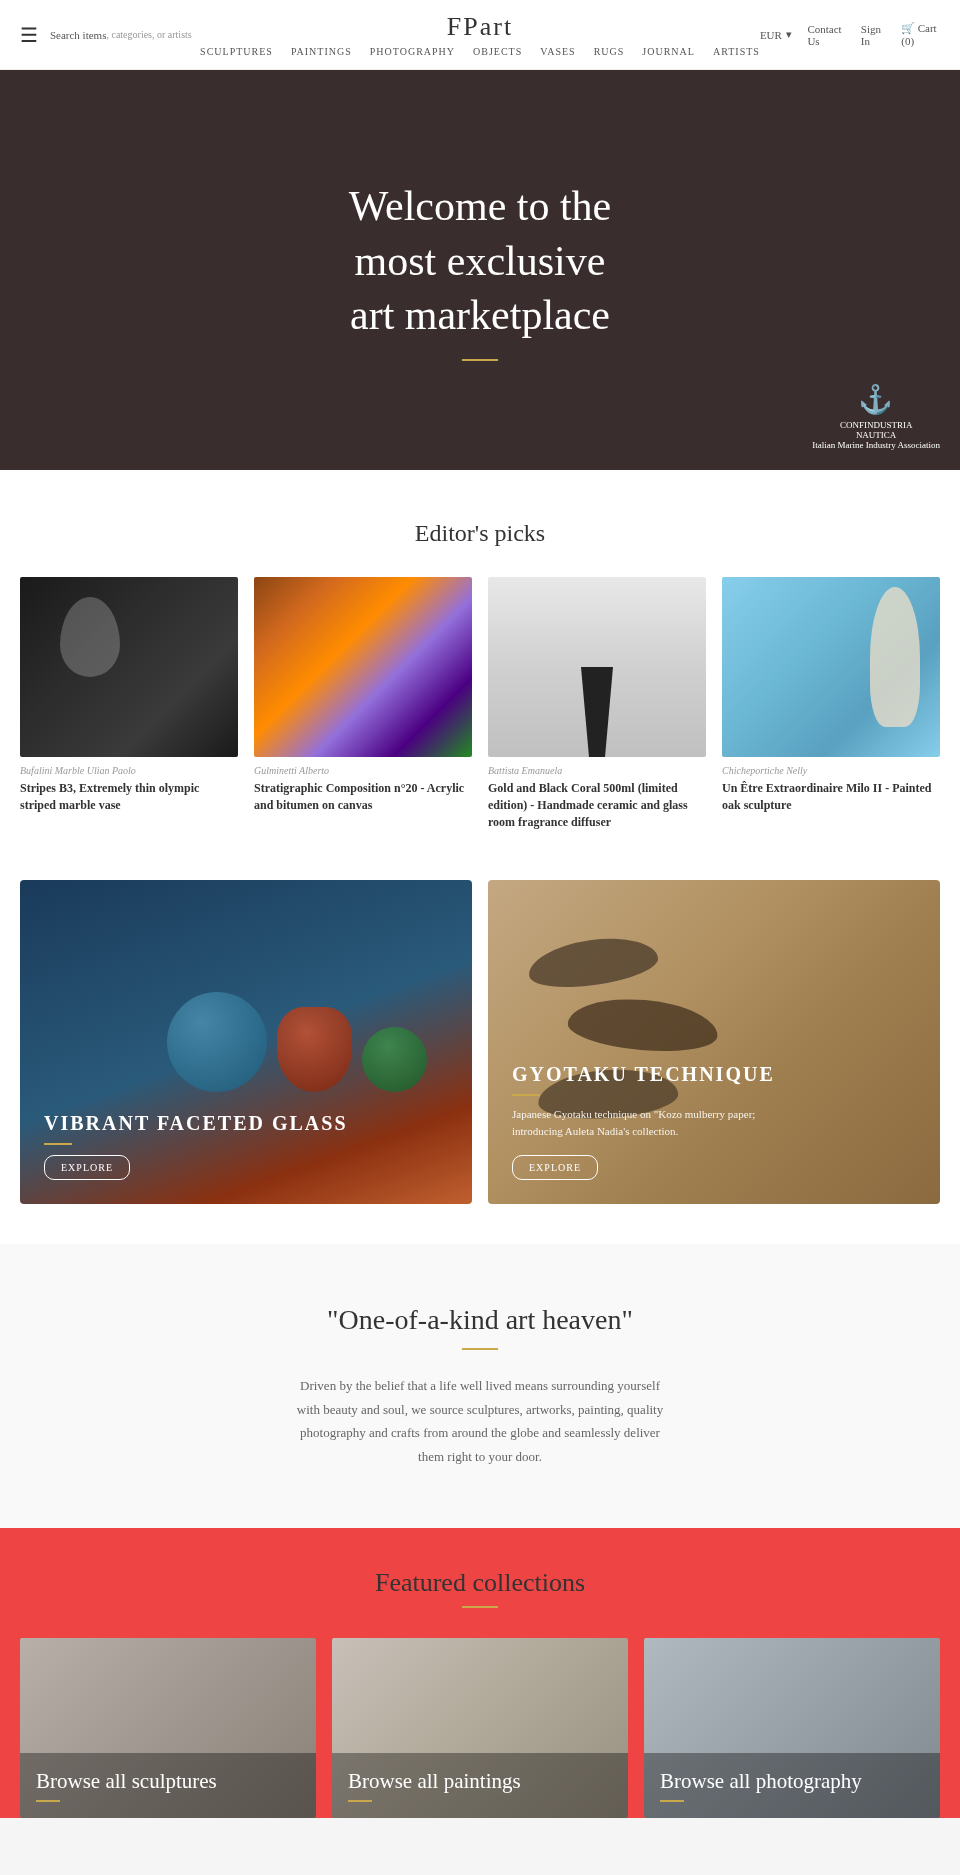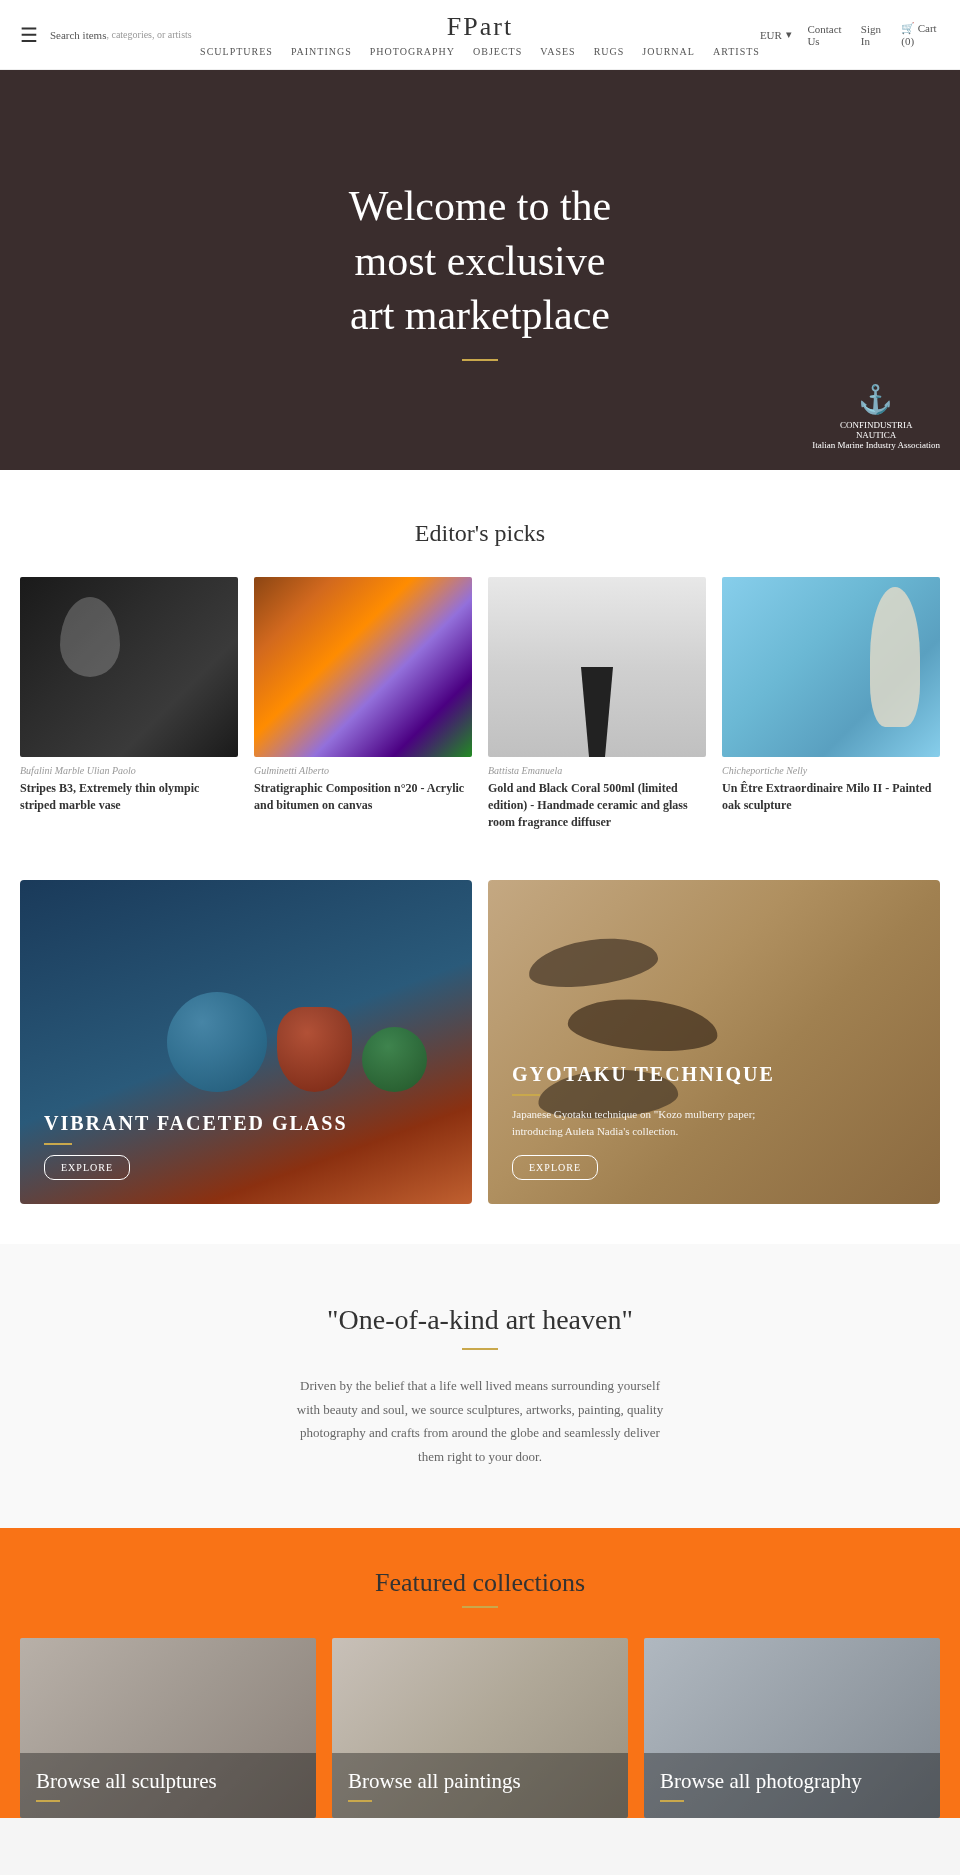--- a/index.html
+++ b/index.html
@@ -235,21 +235,21 @@
     .quote-body {
       font-size: 13px;
       color: #666;
       line-height: 1.8;
       max-width: 380px;
       margin: 0 auto;
     }
 
     
     .collections-section {
-      background: #f97316;
+      background: #ef4444;
       padding: 40px 20px 0;
     }
     .collections-title {
       text-align: center;
       font-size: 26px;
       font-weight: 400;
       color: #333;
       margin-bottom: 8px;
       font-family: 'Georgia', serif;
     }

